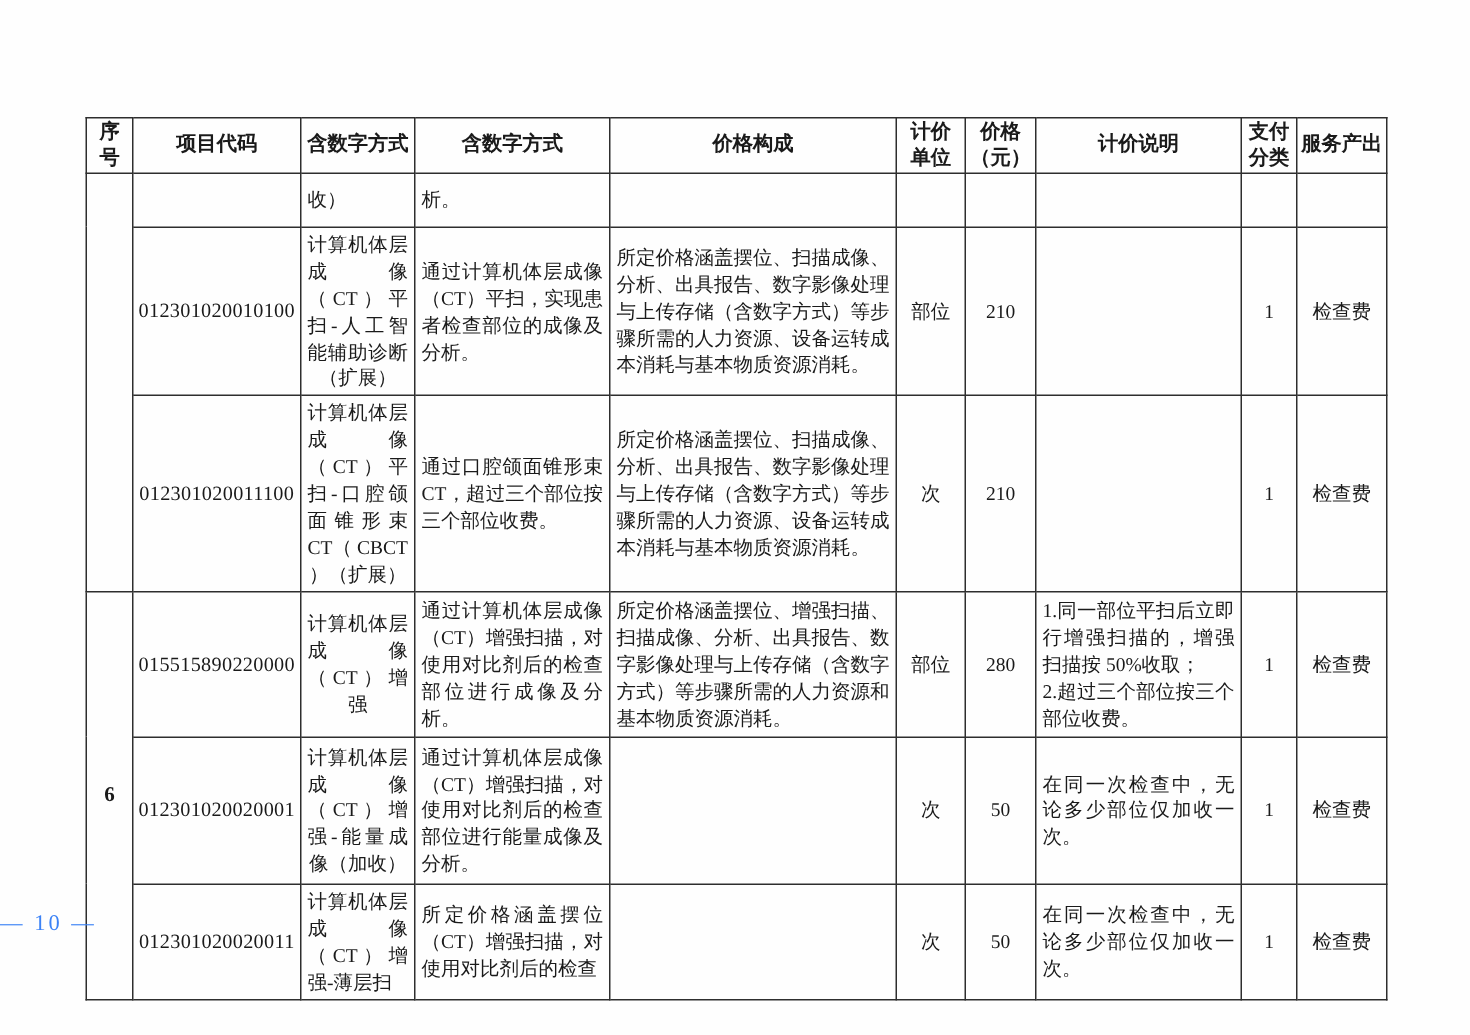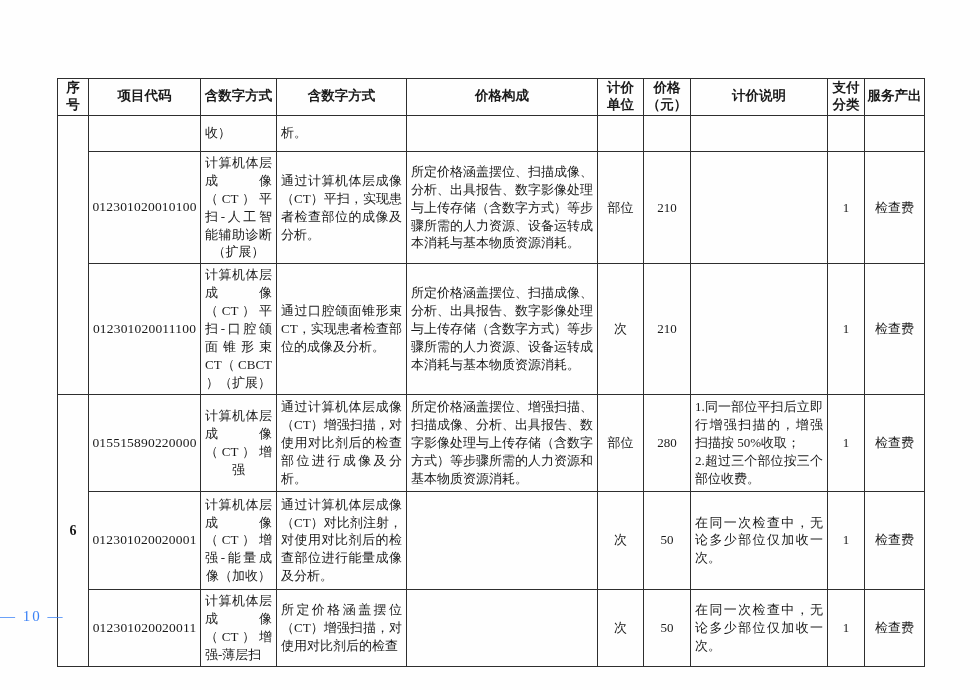--- a/index.html
+++ b/index.html
@@ -114,21 +114,21 @@
         <td class="c-comp">所定价格涵盖摆位、扫描成像、分析、出具报告、数字影像处理与上传存储（含数字方式）等步骤所需的人力资源、设备运转成本消耗与基本物质资源消耗。</td>
         <td class="c-unit">部位</td>
         <td class="c-price">210</td>
         <td class="c-note"></td>
         <td class="c-pay">1</td>
         <td class="c-stat">检查费</td>
       </tr>
       <tr style="height:97px">
         <td class="c-code">012301020011100</td>
         <td class="c-name">计算机体层成像（CT）平扫-口腔颌面锥形束CT（ CBCT ）（扩展）</td>
-        <td class="c-out">通过口腔颌面锥形束CT，实现患者检查部位的成像及分析。</td>
+        <td class="c-out">通过口腔颌面锥形束CT，超过三个部位按三个部位收费。</td>
         <td class="c-comp">所定价格涵盖摆位、扫描成像、分析、出具报告、数字影像处理与上传存储（含数字方式）等步骤所需的人力资源、设备运转成本消耗与基本物质资源消耗。</td>
         <td class="c-unit">次</td>
         <td class="c-price">210</td>
         <td class="c-note"></td>
         <td class="c-pay">1</td>
         <td class="c-stat">检查费</td>
       </tr>
       <tr style="height:97px">
         <td class="c-serial" rowspan="3">6</td>
         <td class="c-code">015515890220000</td>
@@ -138,21 +138,21 @@
         <td class="c-unit">部位</td>
         <td class="c-price">280</td>
         <td class="c-note">1.同一部位平扫后立即行增强扫描的，增强扫描按 50%收取；
 2.超过三个部位按三个部位收费。</td>
         <td class="c-pay">1</td>
         <td class="c-stat">检查费</td>
       </tr>
       <tr style="height:98px">
         <td class="c-code">012301020020001</td>
         <td class="c-name">计算机体层成像（CT）增强-能量成像（加收）</td>
-        <td class="c-out">通过计算机体层成像（CT）对比剂注射，对使用对比剂后的检查部位进行能量成像及分析。</td>
+        <td class="c-out">通过计算机体层成像（CT）增强扫描，对使用对比剂后的检查部位进行能量成像及分析。</td>
         <td class="c-comp"></td>
         <td class="c-unit">次</td>
         <td class="c-price">50</td>
         <td class="c-note">在同一次检查中，无论多少部位仅加收一次。</td>
         <td class="c-pay">1</td>
         <td class="c-stat">检查费</td>
       </tr>
       <tr style="height:70px">
         <td class="c-code">012301020020011</td>
         <td class="c-name tl">计算机体层成像（CT）增强-薄层扫</td>

